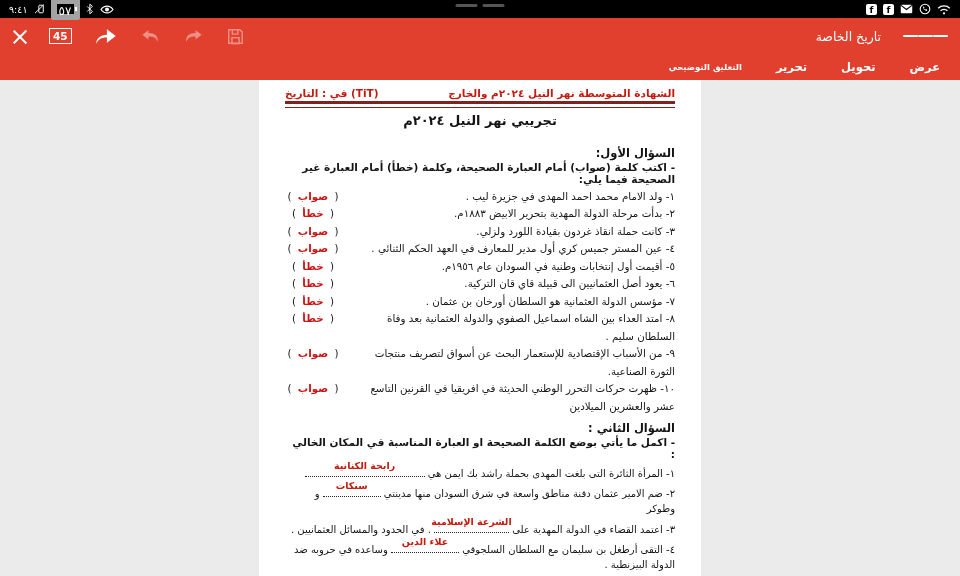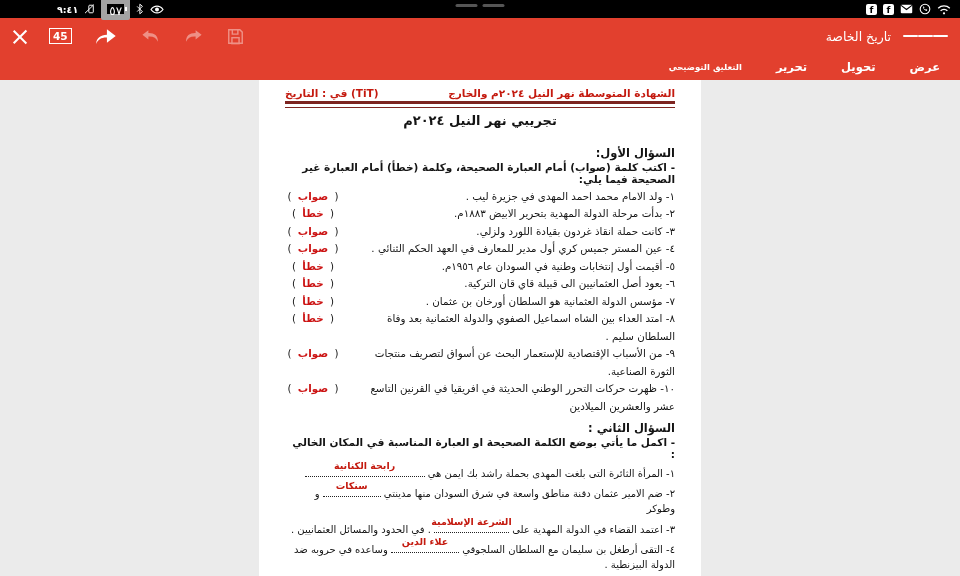--- a/index.html
+++ b/index.html
@@ -3,34 +3,34 @@
 <meta charset="utf-8">
 <style>
   html,body{margin:0;padding:0;}
   .screen{width:960px;height:576px;overflow:hidden;position:relative;
           font-family:"DejaVu Sans",sans-serif;background:#ebebeb;}
 
   
   .statusbar{height:18px;background:#000;color:#fff;display:flex;align-items:center;
              justify-content:space-between;padding:0 9px;font-size:9.5px;position:relative;}
   .sb-left,.sb-right{display:flex;align-items:center;gap:6px;}
-  .sb-time{font-weight:bold;letter-spacing:.5px;margin-left:48px;}
+  .sb-time{font-weight:normal;letter-spacing:.5px;}
   .battery{border:6px solid #a3a3a3;border-radius:2px;width:17px;height:10px;display:flex;
            align-items:flex-start;justify-content:center;font-size:12px;position:relative;}
   .battery:after{content:"";position:absolute;right:-3px;top:2.5px;width:2px;height:4px;background:#fff;}
   .handle{position:absolute;left:50%;top:4px;transform:translateX(-50%);display:flex;gap:5px;}
   .handle span{width:22px;height:3px;border-radius:2px;background:#555;display:block;}
   .fb{width:11px;height:11px;background:#fff;border-radius:2px;color:#000;font-weight:bold;
       font-size:9px;display:flex;align-items:flex-end;justify-content:center;line-height:10px;}
 
   
   .toolbar{background:#e2402e;height:62px;color:#fff;padding:0 12px;box-sizing:border-box;}
   .tb-row1{height:36px;display:flex;align-items:center;gap:22px;}
   .tb-spacer{flex:1;}
-  .tb-title-wrap{display:flex;align-items:center;gap:12px;}
+  .tb-title-wrap{display:flex;align-items:center;gap:22px;}
   .tb-title{font-size:12.5px;}
   .burger span{display:block;width:15px;height:2px;background:#fff;margin:3px 0;border-radius:1px;}
   .badge45{border:1.6px solid #fff;border-radius:0;font-size:10.5px;font-weight:bold;
            padding:1px 3px;line-height:12px;}
   .icon-btn{display:flex;align-items:center;justify-content:center;cursor:pointer;}
   .dim{opacity:.42;}
   .xmark{position:relative;width:15px;height:15px;}
   .xmark:before,.xmark:after{content:"";position:absolute;left:7px;top:-1px;width:2.2px;height:18px;background:#fff;}
   .xmark:before{transform:rotate(45deg);} .xmark:after{transform:rotate(-45deg);}
   .tb-row2{height:26px;display:flex;align-items:center;gap:34px;direction:rtl;padding-right:8px;}

